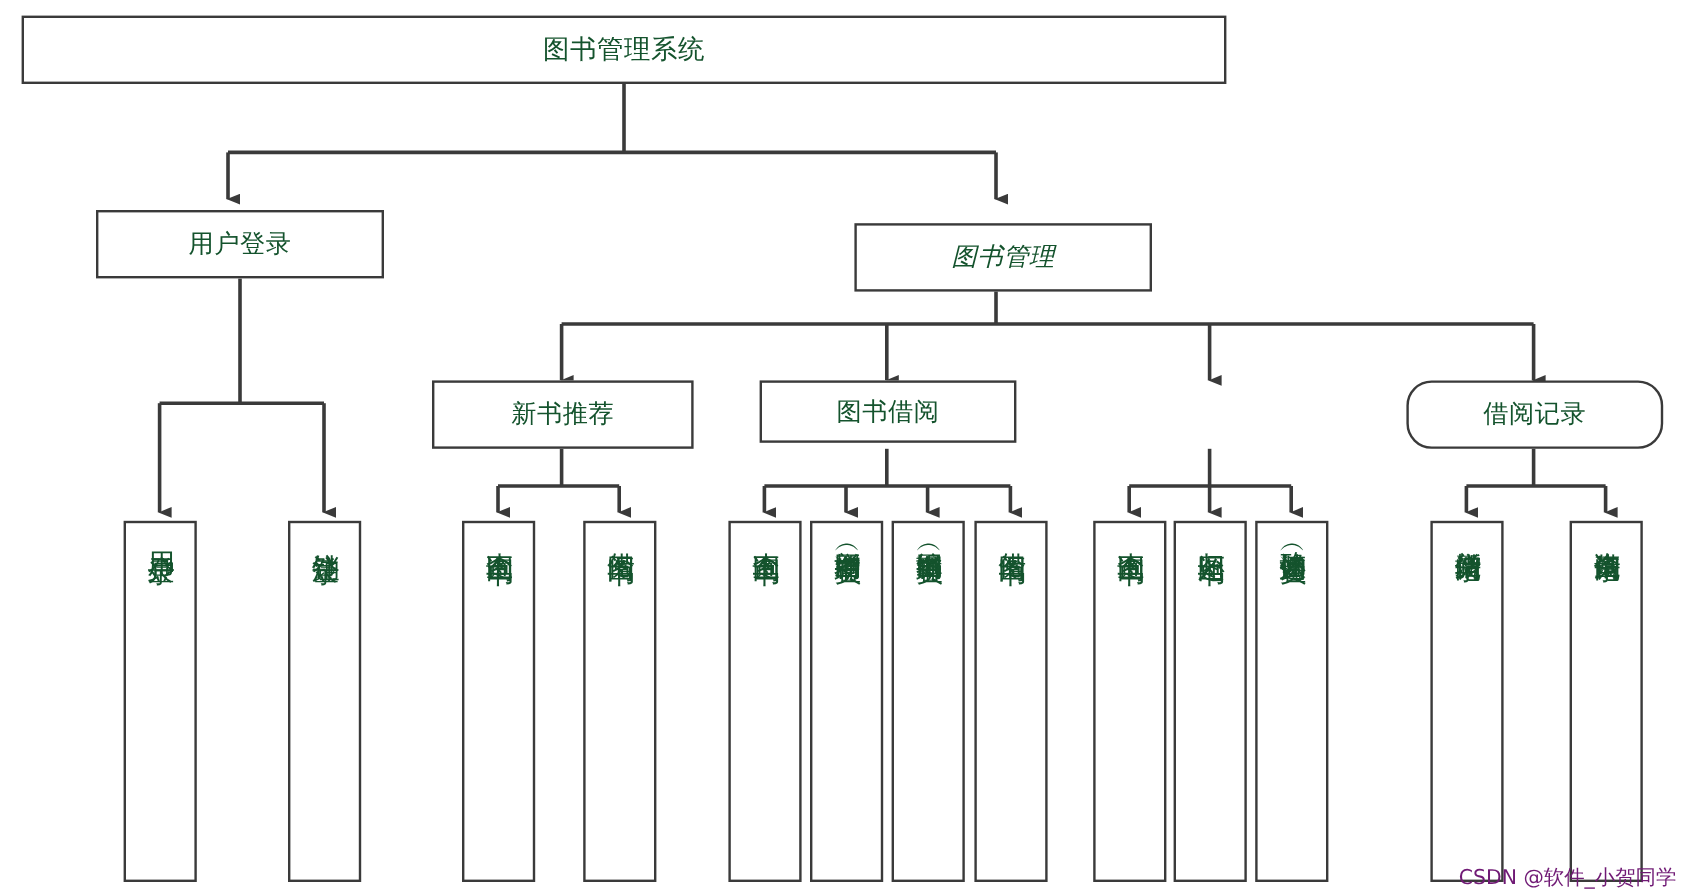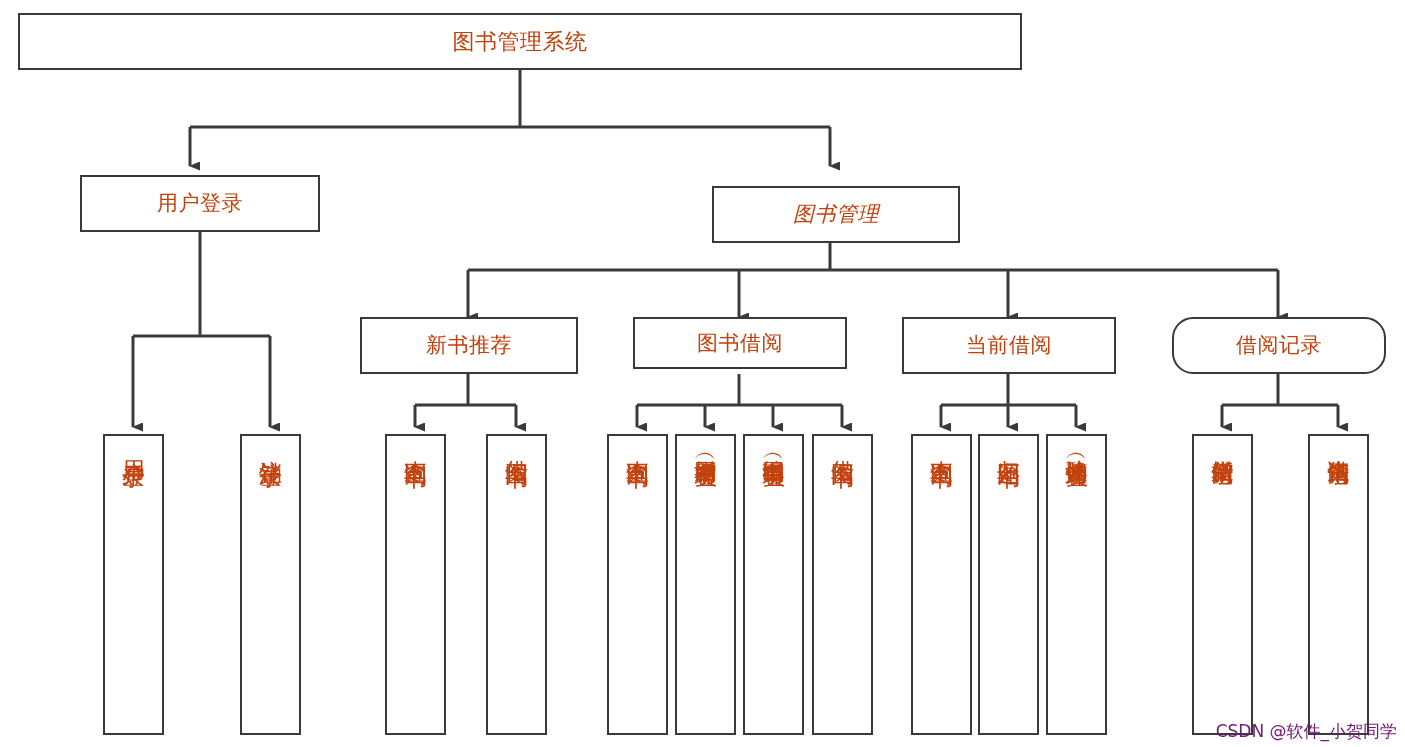--- a/index.html
+++ b/index.html
@@ -32,21 +32,21 @@
     position: absolute;
     box-sizing: border-box;
     background: #ffffff;
     border: 2px solid #3a3a3a;
     display: flex;
     align-items: center;
     justify-content: center;
     overflow: hidden;
   }
   .node-label {
-    color: #c2410c;
+    color: #14532d;
     line-height: 1.18;
     text-align: center;
     white-space: nowrap;
   }
   
   .node-box.horizontal .node-label {
     font-size: 21px;
     letter-spacing: 0.5px;
   }
   .node-box.root .node-label {
@@ -148,23 +148,20 @@
   </div>
 
   <div class="node-box horizontal" style="left:360px; top:317px; width:218px; height:57px;">
     <span class="node-label">新书推荐</span>
   </div>
 
   <div class="node-box horizontal" style="left:633px; top:317px; width:214px; height:52px;">
     <span class="node-label">图书借阅</span>
   </div>
 
-  <div class="node-box horizontal" style="left:902px; top:317px; width:214px; height:57px;">
-    <span class="node-label">当前借阅</span>
-  </div>
 
   <div class="node-box horizontal" style="left:1172px; top:317px; width:214px; height:57px;border-radius:21px;">
     <span class="node-label">借阅记录</span>
   </div>
 
   <div class="node-box vertical" style="left:103px; top:434px; width:61px; height:301px;">
     <span class="node-label">用户登录</span>
   </div>
 
   <div class="node-box vertical" style="left:240px; top:434px; width:61px; height:301px;">

